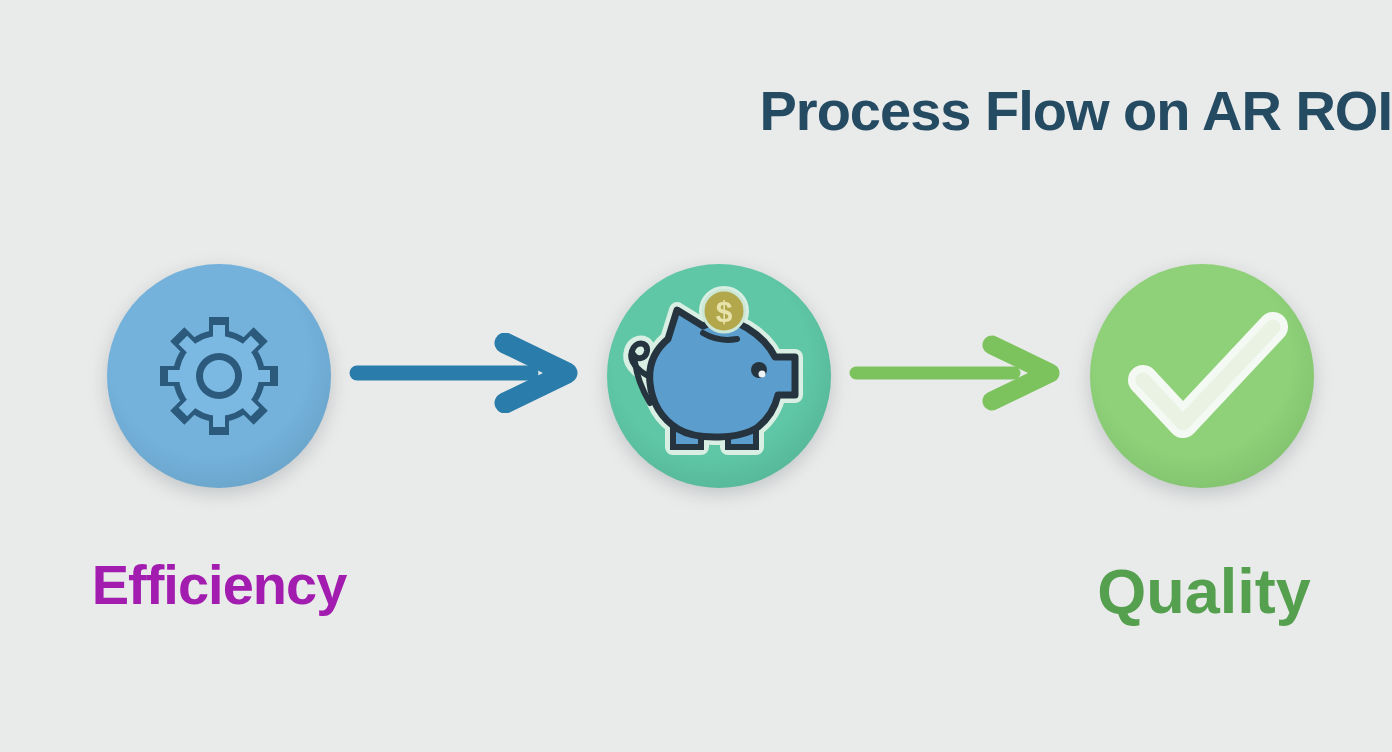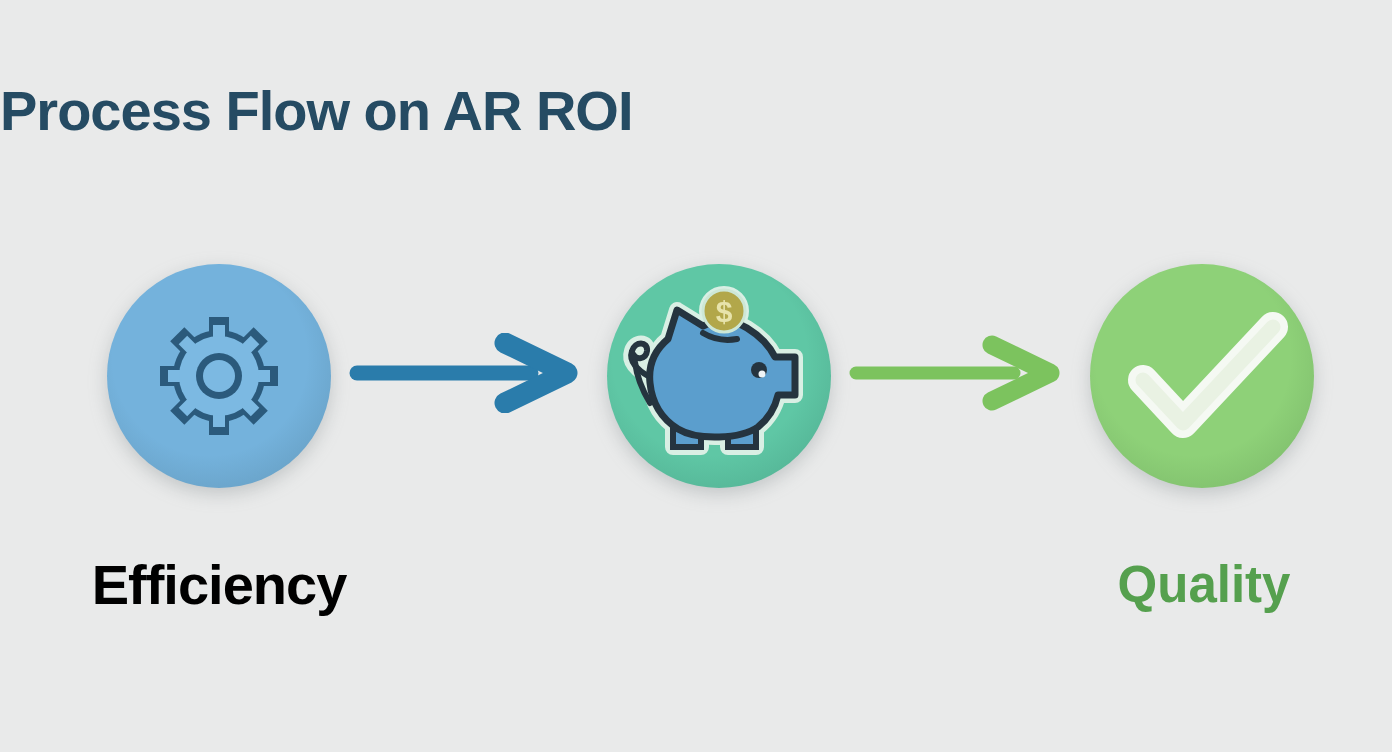--- a/index.html
+++ b/index.html
@@ -6,21 +6,21 @@
   .canvas{
     position:relative;
     width:1392px;height:752px;
     background:#e9eaea;
     overflow:hidden;
     font-family:"Liberation Sans", sans-serif;
   }
   .title{
     position:absolute;
     top:78px;left:0;width:100%;
-    text-align:left;
+    text-align:right;
     font-size:56px;
     font-weight:700;
     letter-spacing:-1px;
     color:#254b63;
   }
   .step{position:absolute;width:226px;height:226px;}
   .step svg.circle-svg{
     display:block;
     filter:drop-shadow(0 6px 9px rgba(105,115,120,0.30));
   }
@@ -29,23 +29,23 @@
   .step-3{left:1089px;top:263px;}
   .arrow-svg{position:absolute;}
   .arrow-1{left:345px;top:333px;}
   .arrow-2{left:846px;top:335px;}
   .step-label{
     position:absolute;
     font-weight:700;
     text-align:center;
     white-space:nowrap;
   }
-  .label-1{left:49px;top:552px;width:340px;font-size:56px;color:#000000;letter-spacing:-1px;}
+  .label-1{left:49px;top:552px;width:340px;font-size:56px;color:#a21caf;letter-spacing:-1px;}
   .label-2{left:557px;top:549px;width:340px;font-size:46px;color:#5a9b53;}
-  .label-3{left:1034px;top:555px;width:340px;font-size:51px;color:#55a04e;}
+  .label-3{left:1034px;top:555px;width:340px;font-size:63px;color:#55a04e;}
 </style>
 </head>
 <body>
 
 <div class="canvas">
 
   <div class="title">Process Flow on AR ROI</div>
 
   <div class="step step-1">
     <svg class="circle-svg" width="226" height="226" viewBox="0 0 226 226">

